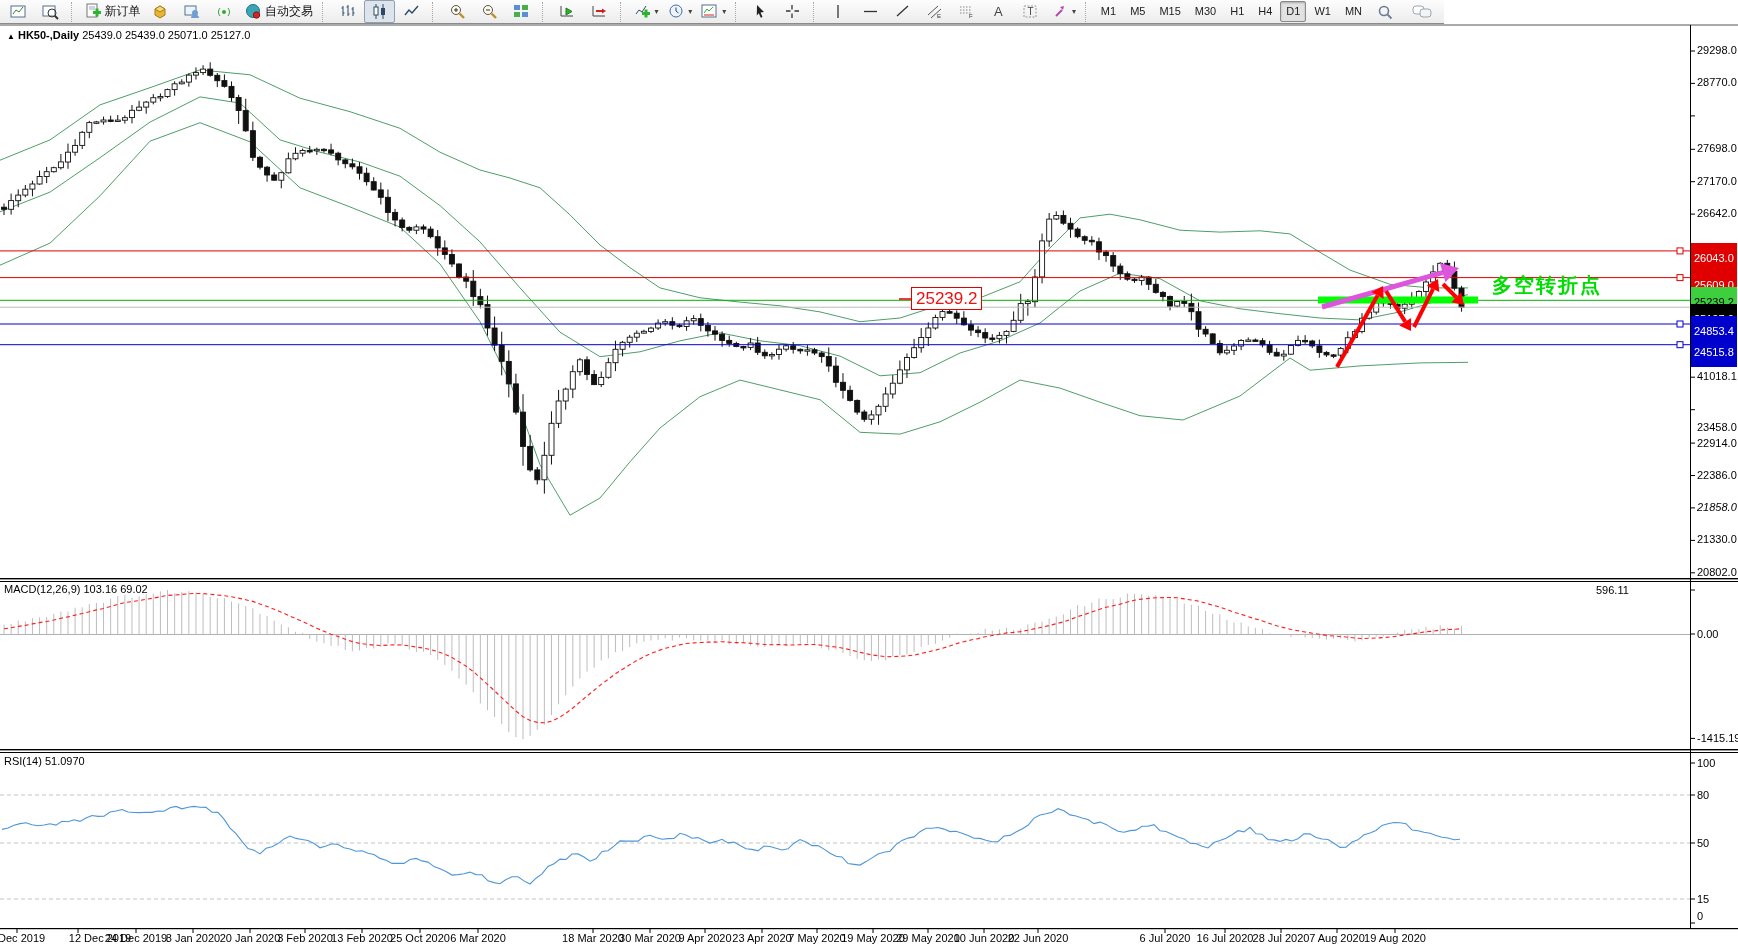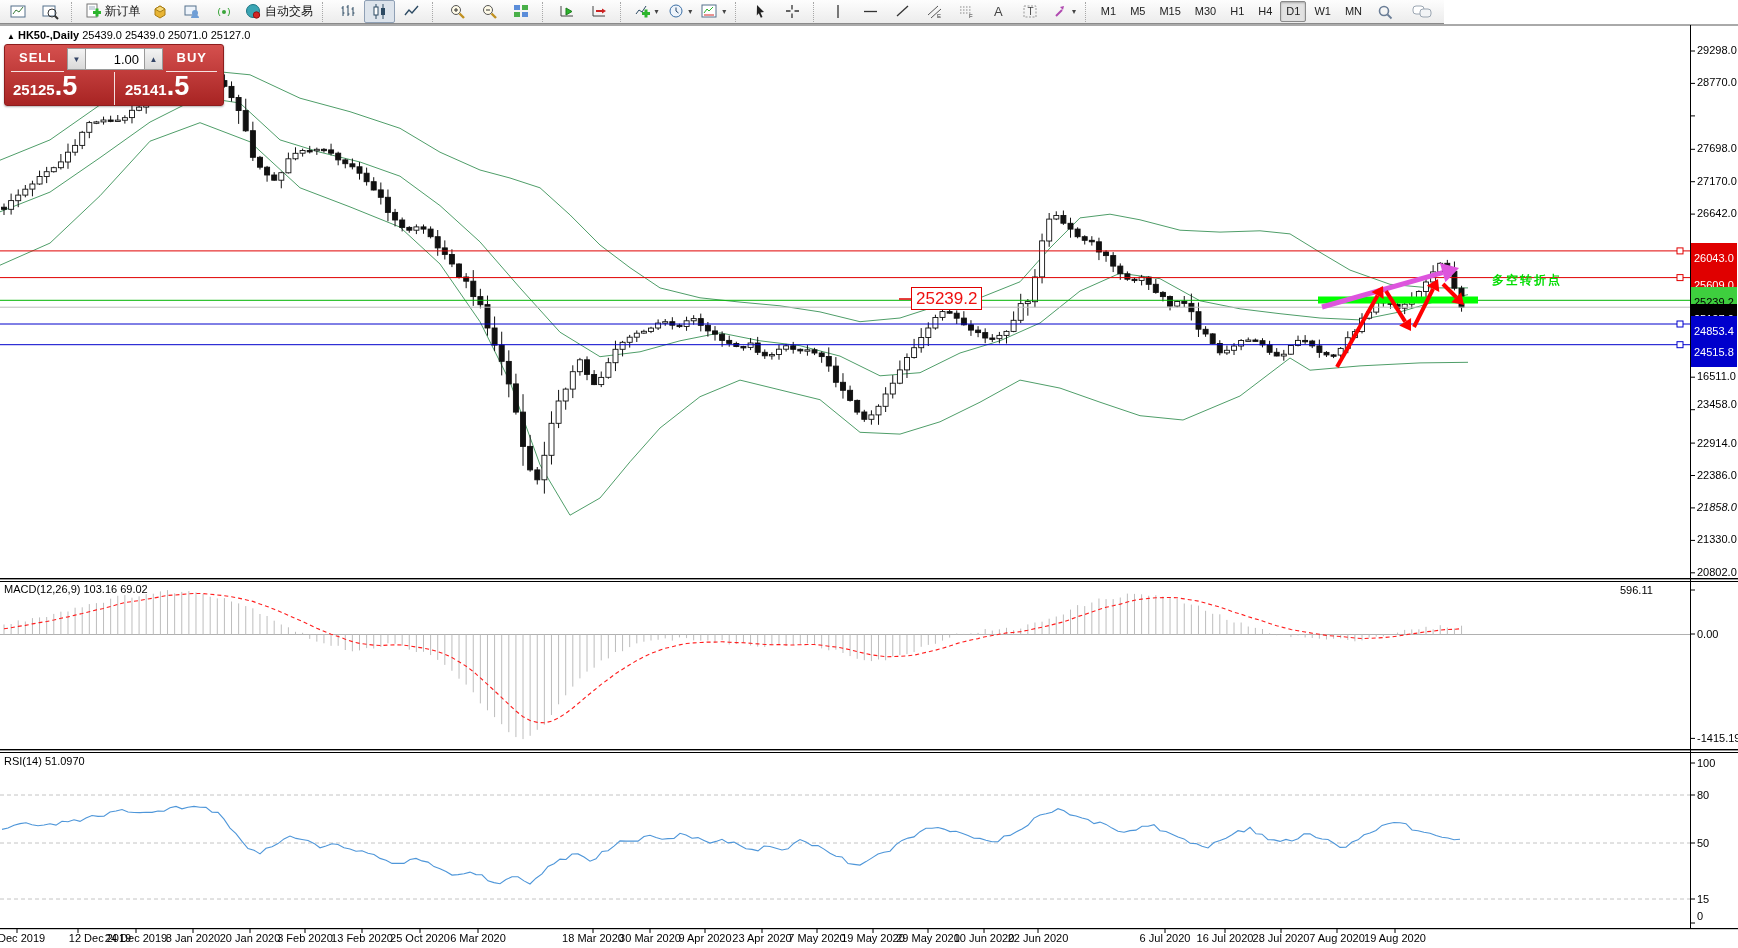--- a/index.html
+++ b/index.html
@@ -39,21 +39,21 @@
   .tp-price .small{font-size:15px;}
   .tp-div{position:absolute;left:109px;top:27px;bottom:0;width:1px;background:rgba(255,255,255,.85);}
   .vol-box{position:absolute;left:62px;top:3px;width:96px;height:22px;display:flex;z-index:2;}
   .vol-spin{width:17px;background:linear-gradient(#f4f4f4,#d9d9d9);border:1px solid #9a9a9a;
     color:#346;font-size:8px;display:flex;align-items:center;justify-content:center;}
   .vol-val{flex:1;background:#fff;border-top:1px solid #9a9a9a;border-bottom:1px solid #9a9a9a;
     color:#000;font-size:13px;display:flex;align-items:center;justify-content:flex-end;padding-right:5px;}
   
   .price-tag{position:absolute;left:911px;top:287px;background:#fff;border:1px solid #e00000;
     color:#ee1010;font-size:17px;line-height:21px;padding:0 4px;z-index:25;}
-  .turn-text{position:absolute;left:1492px;top:272px;font-size:12px;font-weight:bold;
+  .turn-text{position:absolute;left:1492px;top:272px;font-size:20px;font-weight:bold;
     letter-spacing:2px;z-index:25;}
   svg{display:block;}
 </style>
 </head>
 <body>
 
 <div class="app">
 
   <div class="toolbar">
     <span class="tbtn">
@@ -983,34 +983,34 @@
       </svg>
     </div>
 
   <div id="labels" class="layer" style="pointer-events:none;">
       <div class="albl" style="left: 1697px; top: 44px;">29298.0</div>
       <div class="albl" style="left: 1697px; top: 76.4282px;">28770.0</div>
       <div class="albl" style="left: 1697px; top: 108.856px; margin-left: 44px;">28242.0</div>
       <div class="albl" style="left: 1697px; top: 142.267px;">27698.0</div>
       <div class="albl" style="left: 1697px; top: 174.696px;">27170.0</div>
       <div class="albl" style="left: 1697px; top: 207.124px;">26642.0</div>
-      <div class="albl" style="left: 1697px; top: 370.248px;">16511.0</div>
-      <div class="albl" style="left: 1697px; top: 398px;">23458.0</div>
+      <div class="albl" style="left: 1697px; top: 370.248px;">41018.1</div>
+      <div class="albl" style="left: 1697px; top: 421px;">23458.0</div>
       <div class="albl" style="left: 1697px; top: 437px;">22914.0</div>
       <div class="albl" style="left: 1697px; top: 468.515px;">22386.0</div>
       <div class="albl" style="left: 1697px; top: 500.944px; font-style: italic;">21858.0</div>
       <div class="albl" style="left: 1697px; top: 533.372px;">21330.0</div>
       <div class="albl" style="left: 1697px; top: 565.8px;">20802.0</div>
       <div class="axlab" style="top: 243.413px; background: rgb(224, 0, 0); color: rgb(255, 255, 255);">26043.0</div>
       <div class="axlab" style="top: 270.068px; background: rgb(224, 0, 0); color: rgb(255, 255, 255);">25609.0</div>
       <div class="axlab" style="top: 287.28px; background: rgb(62, 207, 62); color: rgb(0, 0, 0);">25239.2</div>
       <div class="axlab" style="top: 304.171px; background: rgb(0, 0, 0); color: rgb(255, 255, 255);">25127.0</div>
       <div class="axlab" style="top: 316.475px; background: rgb(0, 0, 204); color: rgb(255, 255, 255);">24853.4</div>
       <div class="axlab" style="top: 337.209px; background: rgb(0, 0, 204); color: rgb(255, 255, 255);">24515.8</div>
-      <div class="albl" style="left: 1596px; top: 584.007px; margin-left: 24px;">596.11</div>
+      <div class="albl" style="left: 1596px; top: 584.007px;">596.11</div>
       <div class="albl" style="left: 1697px; top: 628px;">0.00</div>
       <div class="albl" style="left: 1697px; top: 732.442px;">-1415.19</div>
       <div class="albl" style="left: 1697px; top: 757px;">100</div>
       <div class="albl" style="left: 1697px; top: 789px;">80</div>
       <div class="albl" style="left: 1697px; top: 837px;">50</div>
       <div class="albl" style="left: 1697px; top: 893px;">15</div>
       <div class="albl" style="left: 1697px; top: 910px;">0</div>
       <div class="albl" style="left: 4px; top: 583px;">MACD(12,26,9) 103.16 69.02</div>
       <div class="albl" style="left: 4px; top: 755px;">RSI(14) 51.0970</div>
       <div class="datelab" style="left: -18px;">2 Dec 2019</div>
@@ -1031,35 +1031,17 @@
       <div class="datelab" style="left: 893px;">29 May 2020</div>
       <div class="datelab" style="left: 949px;">10 Jun 2020</div>
       <div class="datelab" style="left: 1003px;">22 Jun 2020</div>
       <div class="datelab" style="left: 1130px;">6 Jul 2020</div>
       <div class="datelab" style="left: 1190px;">16 Jul 2020</div>
       <div class="datelab" style="left: 1246px;">28 Jul 2020</div>
       <div class="datelab" style="left: 1302px;">7 Aug 2020</div>
       <div class="datelab" style="left: 1360px;">19 Aug 2020</div>
     </div>
 
-  <div class="trade-panel">
-    <div class="tp-side" style="left:0;">
-      <div class="tp-label" style="left:14px;">SELL</div>
-      <div class="tp-rule" style="right:50px;"></div>
-      <div class="tp-price" style="left:8px;"><span class="small">25125</span><span class="big">.5</span></div>
-    </div>
-    <div class="tp-side" style="right:0;">
-      <div class="tp-label" style="right:16px;">BUY</div>
-      <div class="tp-rule" style="left:52px;"></div>
-      <div class="tp-price" style="left:11px;"><span class="small">25141</span><span class="big">.5</span></div>
-    </div>
-    <div class="tp-div"></div>
-    <div class="vol-box">
-      <span class="vol-spin">▼</span>
-      <span class="vol-val">1.00</span>
-      <span class="vol-spin">▲</span>
-    </div>
-  </div>
 
   <div class="price-tag">25239.2</div>
   <div class="turn-text" id="tur" style="color: rgb(0, 221, 0);">多空转折点</div>
 
 </div>
 
 </body></html>

